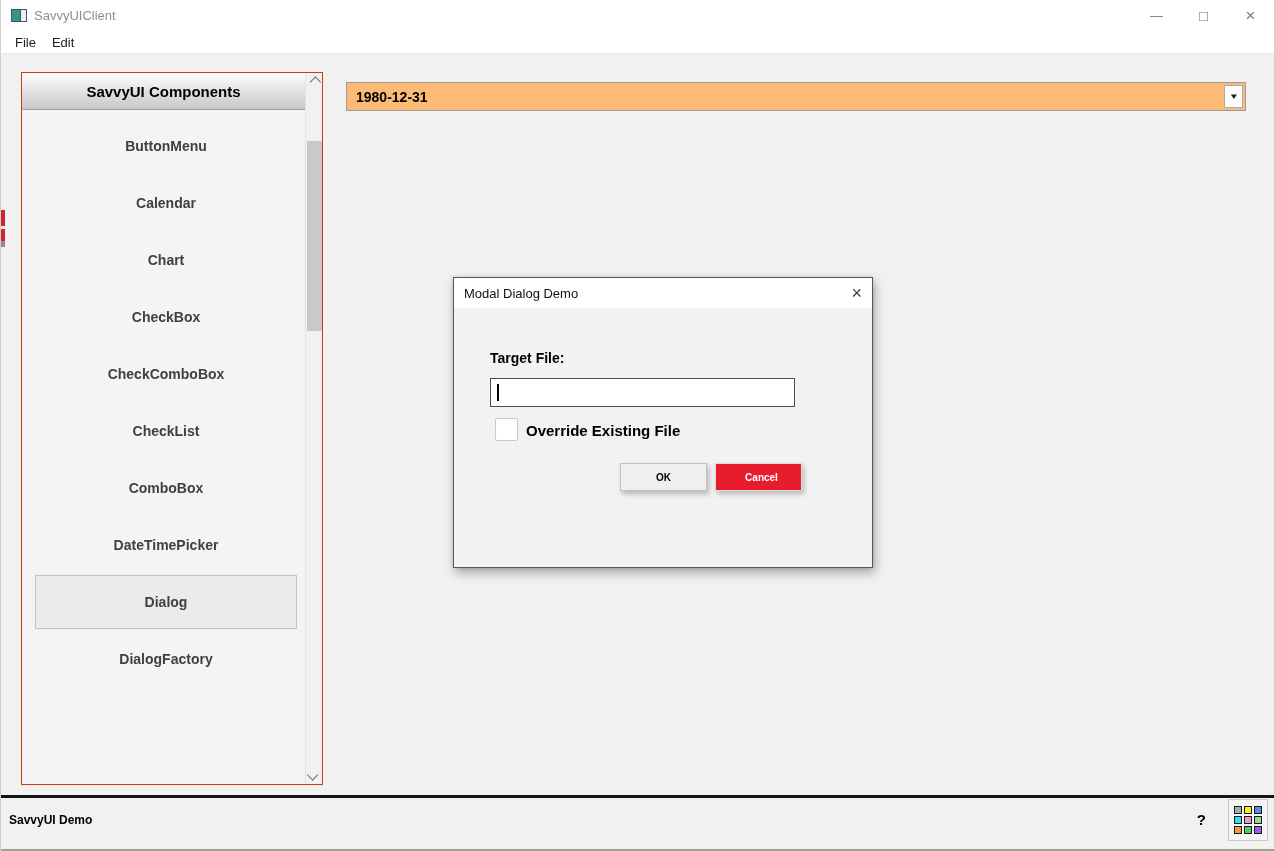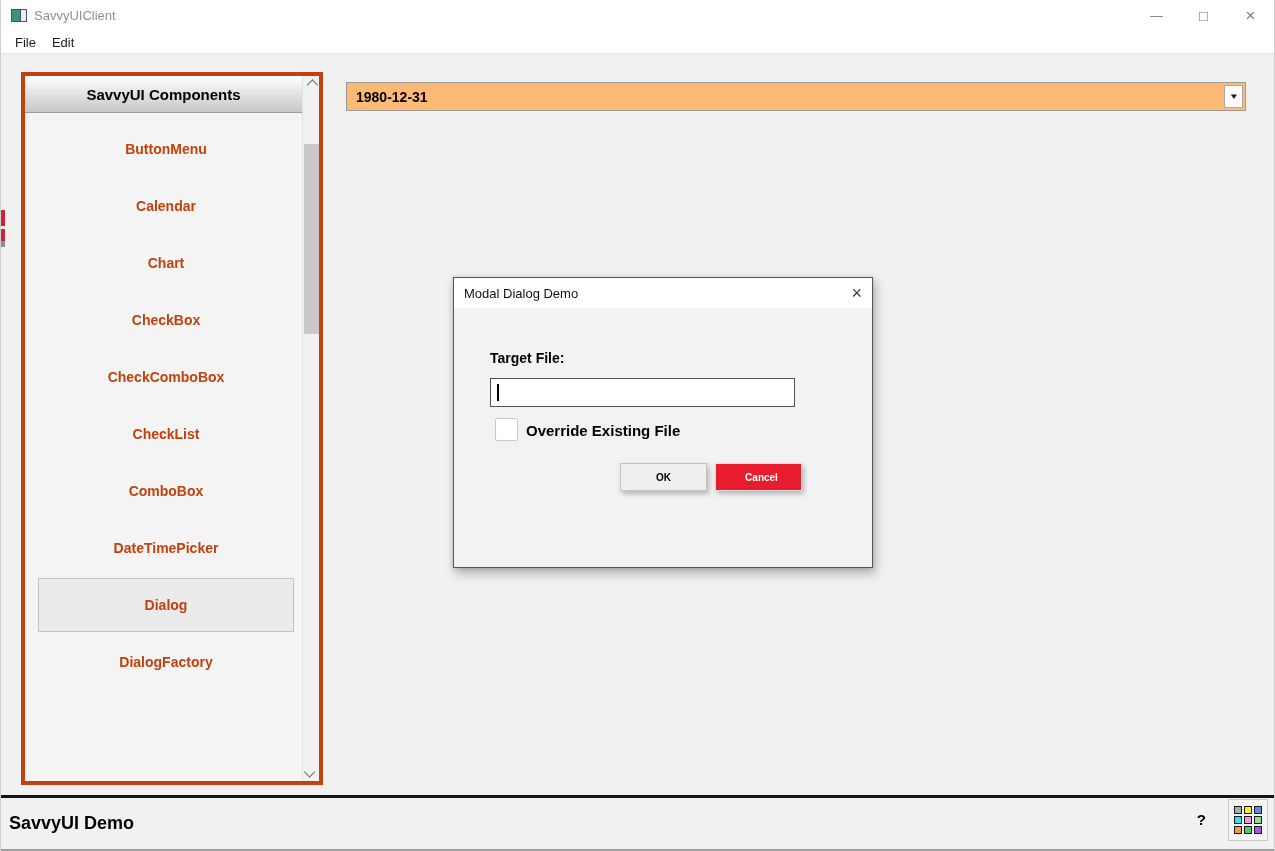--- a/index.html
+++ b/index.html
@@ -27,28 +27,28 @@
   .menu-item { font-size:13px; color:#1c1c1c; padding:2px 6px; margin-right:4px; }
   .content-edge { position:absolute; top:53px; left:0; right:0; height:1px; background:#e4e4e4; }
 
   
   .edge-red1 { position:absolute; left:0; top:210px; width:4px; height:16px; background:#cd2333; }
   .edge-red2 { position:absolute; left:0; top:229px; width:4px; height:12px; background:#cd2333; }
   .edge-gray { position:absolute; left:0; top:241px; width:4px; height:6px; background:#8d8d8d; }
 
   
   .side-panel { position:absolute; left:20px; top:72px; width:302px; height:713px;
-    background:#f4f4f4; border:4px solid #c2410c; box-sizing:border-box; }
+    background:#f4f4f4; border:1px solid #c2410c; box-sizing:border-box; }
   .side-header { position:absolute; left:0; top:0; right:17px; height:37px;
     background:linear-gradient(#fefefe,#c7c7c7); border-bottom:1px solid #9f9f9f;
     display:flex; align-items:center; justify-content:center;
     font-weight:bold; font-size:15px; color:#000; box-sizing:border-box; }
   .side-items { position:absolute; left:0; top:38px; right:17px; bottom:0; padding-top:5px; }
   .list-item { height:54px; margin:3px 8px 3px 13px; display:flex; align-items:center;
-    justify-content:center; font-weight:bold; font-size:14px; color:#c2410c;
+    justify-content:center; font-weight:bold; font-size:14px; color:#404040;
     border:1px solid transparent; box-sizing:border-box; }
   .list-item.selected { background:#ebebeb; border-color:#c3c3c3; }
   .side-scrollbar { position:absolute; right:0; top:0; bottom:0; width:17px;
     background:#f1f1f1; border-left:1px solid #e2e2e2; box-sizing:border-box; }
   .scroll-btn { position:absolute; left:0; width:100%; height:18px;
     display:flex; align-items:center; justify-content:center; }
   .scroll-btn.up { top:0; } .scroll-btn.down { bottom:0; }
   .chev { width:7px; height:7px; border-left:1.6px solid #6f6f6f; border-bottom:1.6px solid #6f6f6f; }
   .chev.up { transform:rotate(135deg) translate(-1px,-1px); }
   .chev.down { transform:rotate(-45deg) translate(-1px,-1px); }
@@ -83,21 +83,21 @@
   .btn { position:absolute; top:185px; width:87px; height:28px; display:flex;
     align-items:center; justify-content:center; font-weight:bold; font-size:10px;
     box-sizing:border-box; box-shadow:2px 3px 5px rgba(0,0,0,0.25); }
   .btn-ok { left:166px; background:#efefef; border:1px solid #c2c2c2; color:#000; }
   .btn-cancel { left:261px; border:1px solid #dcdcdc; color:#fff; }
 
   
   .status-divider { position:absolute; left:0; right:0; top:795px; height:3px; background:#141414; }
   .statusbar { position:absolute; left:0; right:0; top:798px; height:53px; background:#f1f1f1;
     border-bottom:2px solid #9e9e9e; box-sizing:border-box; }
-  .status-text { position:absolute; left:8px; top:15px; font-weight:bold; font-size:18px; color:#000; }
+  .status-text { position:absolute; left:8px; top:15px; font-weight:bold; font-size:12px; color:#000; }
   .help-mark { position:absolute; right:68px; top:13px; font-weight:bold; font-size:15px; color:#000; }
   .grid-btn { position:absolute; right:6px; top:1px; width:40px; height:42px;
     background:#f5f5f5; border:1px solid #c9c9c9; box-sizing:border-box;
     display:flex; align-items:center; justify-content:center; }
   .grid-cells { display:grid; grid-template-columns:repeat(3,8px); grid-template-rows:repeat(3,8px); gap:2px; }
   .grid-cell { width:8px; height:8px; border:1px solid #1a1a1a; box-sizing:border-box; }
 </style>
 </head>
 <body>
 

